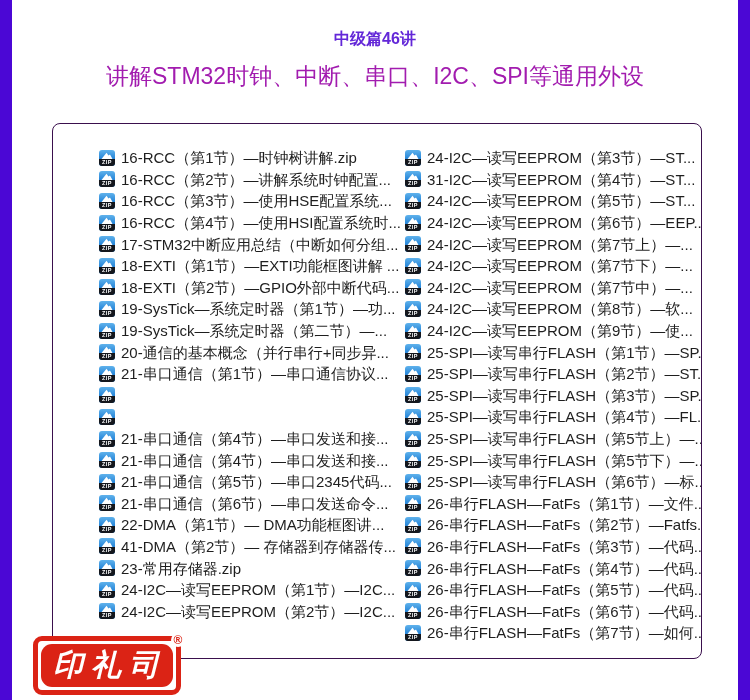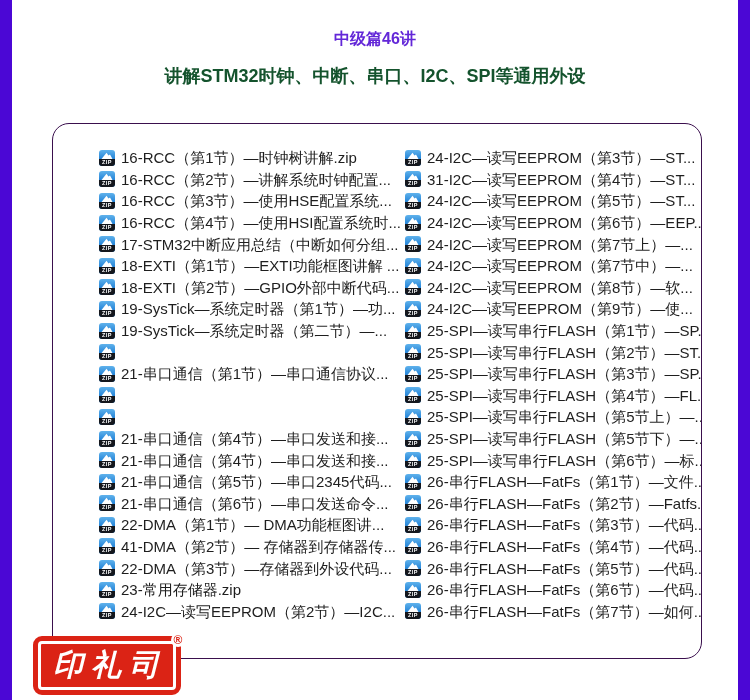--- a/index.html
+++ b/index.html
@@ -11,27 +11,27 @@
   .edge-strip{position:absolute;top:0;width:12px;height:700px;background:#4B07D5;}
   .edge-strip.left{left:0;}
   .edge-strip.right{right:0;}
 
   .page-title{
     position:absolute;top:26px;left:0;width:750px;height:26px;line-height:26px;
     text-align:center;font-size:16px;font-weight:bold;color:#6327D8;
   }
   .page-subtitle{
     position:absolute;top:61px;left:0;width:750px;height:30px;line-height:30px;
-    text-align:center;font-size:18px;font-weight:bold;color:#14532d;
+    text-align:center;font-size:23px;font-weight:normal;color:#a21caf;
     letter-spacing:0px;white-space:nowrap;
   }
 
   .card{
     position:absolute;left:52px;top:123px;width:650px;height:536px;
-    background:#ffffff;border:1px solid #3A0F4D;border-radius:17px;
+    background:#ffffff;border:1px solid #3A0F4D;border-radius:8px;
     box-sizing:border-box;overflow:hidden;
   }
   .file-column{position:absolute;top:23px;}
   .file-column.left{left:46px;}
   .file-column.right{left:352px;}
   .file-row{
     height:21.6px;display:flex;align-items:center;white-space:nowrap;
   }
   .file-label{
     font-size:15px;color:#1e1e1e;margin-left:6px;line-height:17px;
@@ -48,21 +48,21 @@
     font-size:5.5px;line-height:7px;font-weight:bold;text-align:center;
     letter-spacing:0.5px;font-family:"Liberation Sans",sans-serif;
   }
 
   .stamp{
     position:absolute;left:33px;top:636px;width:148px;height:59px;
     box-sizing:border-box;border:5px solid #DB2315;border-radius:9px;
     background:#ffffff;padding:3px;
   }
   .stamp-inner{
-    width:100%;height:100%;background:#DB2315;border-radius:1px;
+    width:100%;height:100%;background:#DB2315;border-radius:11px;
     display:flex;align-items:center;justify-content:center;
     color:#ffffff;font-size:30px;font-weight:bold;letter-spacing:8px;
     font-family:"DejaVu Serif","Liberation Serif",serif;
     font-style:italic;padding-left:6px;box-sizing:border-box;
   }
   .registered-mark{
     position:absolute;top:-8px;right:-9px;color:#DB2315;background:#ffffff;
     font-size:12px;line-height:14px;width:14px;height:14px;text-align:center;
     border-radius:50%;font-style:normal;font-weight:bold;
     font-family:"Liberation Sans",sans-serif;
@@ -160,20 +160,21 @@
         </span>
         <span class="file-label">19-SysTick—系统定时器（第二节）—...</span>
       </div>
       <div class="file-row">
         <span class="zip-icon">
           <svg width="16" height="16" viewBox="0 0 16 16">
             <path d="M2.5 9 L7.5 2.8 L9.5 5.6 L11 4.6 L13.5 9 Z" fill="#ffffff"></path>
           </svg>
           <span class="zip-band">ZIP</span>
         </span>
+        <span class="file-label">20-通信的基本概念（并行串行+同步异...</span>
       </div>
       <div class="file-row">
         <span class="zip-icon">
           <svg width="16" height="16" viewBox="0 0 16 16">
             <path d="M2.5 9 L7.5 2.8 L9.5 5.6 L11 4.6 L13.5 9 Z" fill="#ffffff"></path>
           </svg>
           <span class="zip-band">ZIP</span>
         </span>
         <span class="file-label">21-串口通信（第1节）—串口通信协议...</span>
       </div>
@@ -247,30 +248,30 @@
         </span>
         <span class="file-label">41-DMA（第2节）— 存储器到存储器传...</span>
       </div>
       <div class="file-row">
         <span class="zip-icon">
           <svg width="16" height="16" viewBox="0 0 16 16">
             <path d="M2.5 9 L7.5 2.8 L9.5 5.6 L11 4.6 L13.5 9 Z" fill="#ffffff"></path>
           </svg>
           <span class="zip-band">ZIP</span>
         </span>
-        <span class="file-label">22-DMA（第3节）—存储器到外设代码...</span>
-      </div>
-      <div class="file-row">
-        <span class="zip-icon">
-          <svg width="16" height="16" viewBox="0 0 16 16">
-            <path d="M2.5 9 L7.5 2.8 L9.5 5.6 L11 4.6 L13.5 9 Z" fill="#ffffff"></path>
-          </svg>
-          <span class="zip-band">ZIP</span>
-        </span>
         <span class="file-label">23-常用存储器.zip</span>
+      </div>
+      <div class="file-row">
+        <span class="zip-icon">
+          <svg width="16" height="16" viewBox="0 0 16 16">
+            <path d="M2.5 9 L7.5 2.8 L9.5 5.6 L11 4.6 L13.5 9 Z" fill="#ffffff"></path>
+          </svg>
+          <span class="zip-band">ZIP</span>
+        </span>
+        <span class="file-label">24-I2C—读写EEPROM（第1节）—I2C...</span>
       </div>
       <div class="file-row">
         <span class="zip-icon">
           <svg width="16" height="16" viewBox="0 0 16 16">
             <path d="M2.5 9 L7.5 2.8 L9.5 5.6 L11 4.6 L13.5 9 Z" fill="#ffffff"></path>
           </svg>
           <span class="zip-band">ZIP</span>
         </span>
         <span class="file-label">24-I2C—读写EEPROM（第2节）—I2C...</span>
       </div>
@@ -313,20 +314,29 @@
         <span class="file-label">24-I2C—读写EEPROM（第6节）—EEP...</span>
       </div>
       <div class="file-row">
         <span class="zip-icon">
           <svg width="16" height="16" viewBox="0 0 16 16">
             <path d="M2.5 9 L7.5 2.8 L9.5 5.6 L11 4.6 L13.5 9 Z" fill="#ffffff"></path>
           </svg>
           <span class="zip-band">ZIP</span>
         </span>
         <span class="file-label">24-I2C—读写EEPROM（第7节上）—...</span>
+      </div>
+      <div class="file-row">
+        <span class="zip-icon">
+          <svg width="16" height="16" viewBox="0 0 16 16">
+            <path d="M2.5 9 L7.5 2.8 L9.5 5.6 L11 4.6 L13.5 9 Z" fill="#ffffff"></path>
+          </svg>
+          <span class="zip-band">ZIP</span>
+        </span>
+        <span class="file-label">24-I2C—读写EEPROM（第7节下）—...</span>
       </div>
       <div class="file-row">
         <span class="zip-icon">
           <svg width="16" height="16" viewBox="0 0 16 16">
             <path d="M2.5 9 L7.5 2.8 L9.5 5.6 L11 4.6 L13.5 9 Z" fill="#ffffff"></path>
           </svg>
           <span class="zip-band">ZIP</span>
         </span>
         <span class="file-label">24-I2C—读写EEPROM（第7节中）—...</span>
       </div>

